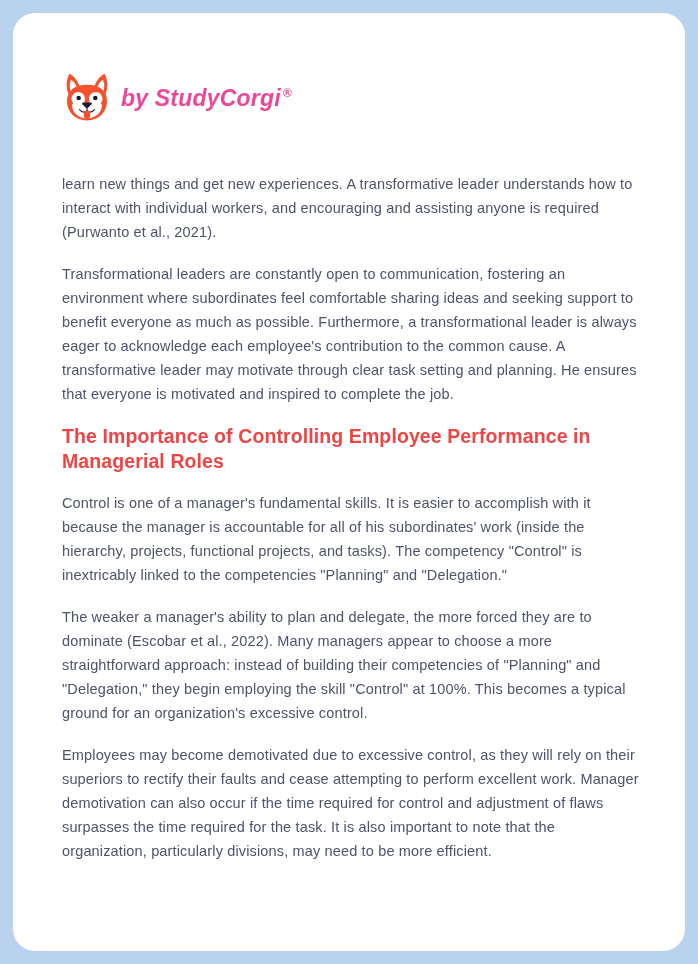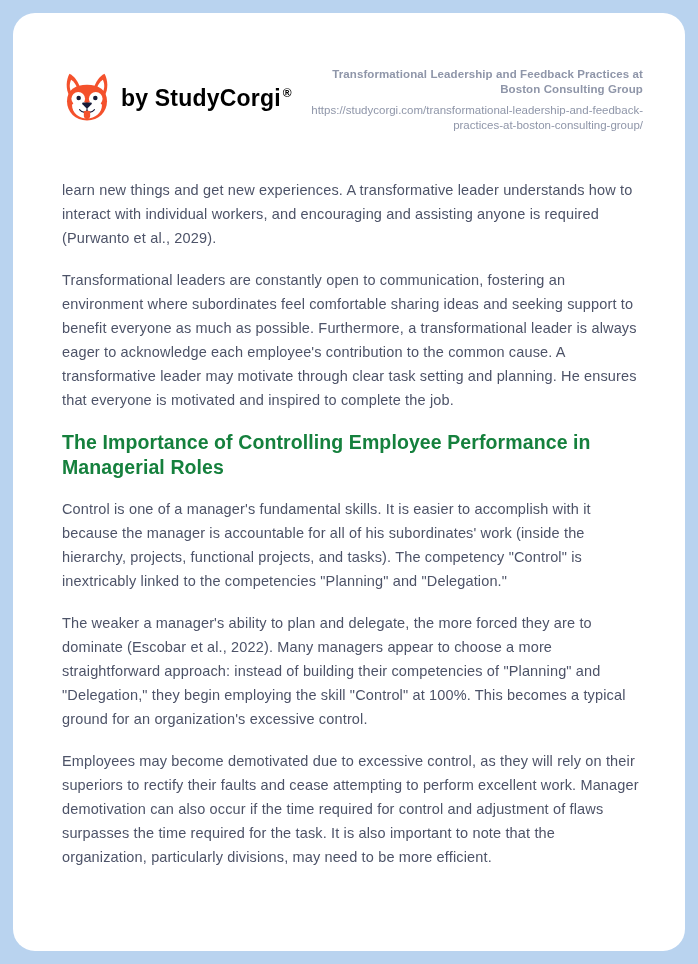--- a/index.html
+++ b/index.html
@@ -35,23 +35,24 @@
     padding-top: 2px;
   }
   .logo svg {
     width: 50px;
     height: 58px;
     display: block;
   }
   .logo-text {
     font-size: 23px;
     font-weight: bold;
-    color: #000000;
+    color: #ec4899;
     letter-spacing: 0.2px;
     white-space: nowrap;
+    font-style: italic;
   }
   .logo-text sup {
     font-size: 12px;
     font-weight: bold;
     vertical-align: 9px;
     margin-left: 2px;
   }
   .doc-meta {
     max-width: 345px;
     text-align: right;
@@ -76,21 +77,21 @@
     line-height: 24px;
     letter-spacing: 0.15px;
     color: #4d5368;
     text-align: left;
   }
   .article h2 {
     margin: 0 0 17px 0;
     font-size: 19.5px;
     line-height: 25px;
     letter-spacing: 0.1px;
-    color: #15803d;
+    color: #ef4444;
     font-weight: bold;
   }
 </style>
 </head>
 <body>
 
 <div class="card">
 
   <header class="header">
 
@@ -117,29 +118,25 @@
 
         <path d="M30 42 L30 45.5" stroke="#171b38" stroke-width="1.3" fill="none"></path>
 
         <path d="M21 44 C24 47.5 27 47.8 30 45.5 C33 47.8 36 47.5 39 44" stroke="#171b38" stroke-width="1.3" fill="none" stroke-linecap="round"></path>
 
         <path d="M26.2 46.5 C26.2 45 33.8 45 33.8 46.5 L33.8 51.5 C33.8 56.5 26.2 56.5 26.2 51.5 Z" fill="#f4512c"></path>
       </svg>
       <div class="logo-text"><span>by StudyCorgi</span><sup>®</sup></div>
     </div>
 
-    <div class="doc-meta">
-      <div class="doc-title">Transformational Leadership and Feedback Practices at Boston Consulting Group</div>
-      <div class="doc-url">https://studycorgi.com/transformational-leadership-and-feedback-practices-at-boston-consulting-group/</div>
-    </div>
 
   </header>
 
   <main class="article">
-    <p>learn new things and get new experiences. A transformative leader understands how to interact with individual workers, and encouraging and assisting anyone is required (Purwanto et al., 2029).</p>
+    <p>learn new things and get new experiences. A transformative leader understands how to interact with individual workers, and encouraging and assisting anyone is required (Purwanto et al., 2021).</p>
     <p>Transformational leaders are constantly open to communication, fostering an environment where subordinates feel comfortable sharing ideas and seeking support to benefit everyone as much as possible. Furthermore, a transformational leader is always eager to acknowledge each employee's contribution to the common cause. A transformative leader may motivate through clear task setting and planning. He ensures that everyone is motivated and inspired to complete the job.</p>
     <h2>The Importance of Controlling Employee Performance in Managerial Roles</h2>
     <p>Control is one of a manager's fundamental skills. It is easier to accomplish with it because the manager is accountable for all of his subordinates' work (inside the hierarchy, projects, functional projects, and tasks). The competency "Control" is inextricably linked to the competencies "Planning" and "Delegation."</p>
     <p>The weaker a manager's ability to plan and delegate, the more forced they are to dominate (Escobar et al., 2022). Many managers appear to choose a more straightforward approach: instead of building their competencies of "Planning" and "Delegation," they begin employing the skill "Control" at 100%. This becomes a typical ground for an organization's excessive control.</p>
     <p>Employees may become demotivated due to excessive control, as they will rely on their superiors to rectify their faults and cease attempting to perform excellent work. Manager demotivation can also occur if the time required for control and adjustment of flaws surpasses the time required for the task. It is also important to note that the organization, particularly divisions, may need to be more efficient.</p>
   </main>
 
 </div>
 
 </body></html>

